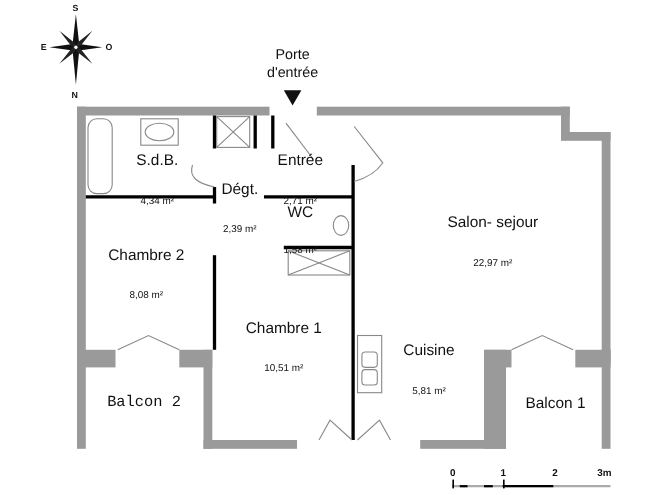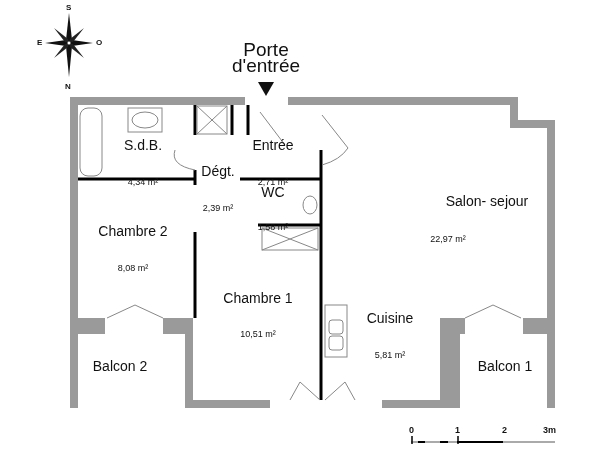--- a/index.html
+++ b/index.html
@@ -3,21 +3,21 @@
   <meta charset="utf-8">
   <style>
     html, body { margin:0; padding:0; background:#fff; }
     body { width:600px; height:450px; position:relative; overflow:hidden; font-family:"Liberation Sans", sans-serif; color:#111; }
     svg.plan { position:absolute; left:0; top:0; }
     .lbl { position:absolute; text-align:right; white-space:nowrap; transform:translateX(-50%); }
     .room { font-size:14px; }
     .area { font-size:9px;margin-top:13px; }
     .compass-l { position:absolute; font-size:8px; font-weight:bold; }
     .scale-l { position:absolute; font-size:9px; font-weight:bold; }
-    .entry { position:absolute; left:266px; top:42px; font-size:19px; text-align:center; transform:translateX(-50%); line-height:16px; }
+    .entry { position:absolute; left:266px; top:42px; font-size:13px; text-align:center; transform:translateX(-50%); line-height:16px; }
   </style>
 </head>
 <body>
 
 <svg class="plan" width="600" height="450" viewBox="0 0 600 450">
 
   <g transform="translate(69,43)">
     <polygon points="0,-30 3,-3 0,0 -3,-3" fill="#111"></polygon>
     <polygon points="0,34 3,3 0,0 -3,3" fill="#111"></polygon>
     <polygon points="-24,0 -3,-3 0,0 -3,3" fill="#111"></polygon>
@@ -106,27 +106,27 @@
 </div>
 
 <span class="lbl room" style="left:143px;top:137px;">S.d.B.</span>
 <span class="lbl area" style="left:143px;top:164px;">4,34 m²</span>
 <span class="lbl room" style="left:273px;top:137px;">Entrée</span>
 <span class="lbl area" style="left:273px;top:164px;">2,71 m²</span>
 <span class="lbl room" style="left:218px;top:163px;">Dégt.</span>
 <span class="lbl area" style="left:218px;top:190px;">2,39 m²</span>
 <span class="lbl room" style="left:273px;top:184px;">WC</span>
 <span class="lbl area" style="left:273px;top:209px;">1,58 m²</span>
-<span class="lbl room" style="left:448px;top:193px;margin-left:39px;">Salon- sejour</span>
+<span class="lbl room" style="left:448px;top:193px;">Salon- sejour</span>
 <span class="lbl area" style="left:448px;top:221px;">22,97 m²</span>
 <span class="lbl room" style="left:133px;top:223px;">Chambre 2</span>
 <span class="lbl area" style="left:133px;top:250px;">8,08 m²</span>
 <span class="lbl room" style="left:258px;top:290px;">Chambre 1</span>
 <span class="lbl area" style="left:258px;top:316px;">10,51 m²</span>
 <span class="lbl room" style="left:390px;top:310px;">Cuisine</span>
 <span class="lbl area" style="left:390px;top:337px;">5,81 m²</span>
-<span class="lbl room" style="left:120px;top:358px;">Balcon 2</span>
+<span class="lbl room" style="left:131px;top:358px;font-family:Liberation Mono, monospace;">Balcon 2</span>
 <span class="lbl room" style="left:494px;top:358px;padding-left:22px;">Balcon 1</span>
 
 <span class="scale-l" style="left:409px;top:425px;">0</span>
 <span class="scale-l" style="left:455px;top:425px;">1</span>
 <span class="scale-l" style="left:502px;top:425px;">2</span>
 <span class="scale-l" style="left:543px;top:425px;">3m</span>
 
 </body></html>

